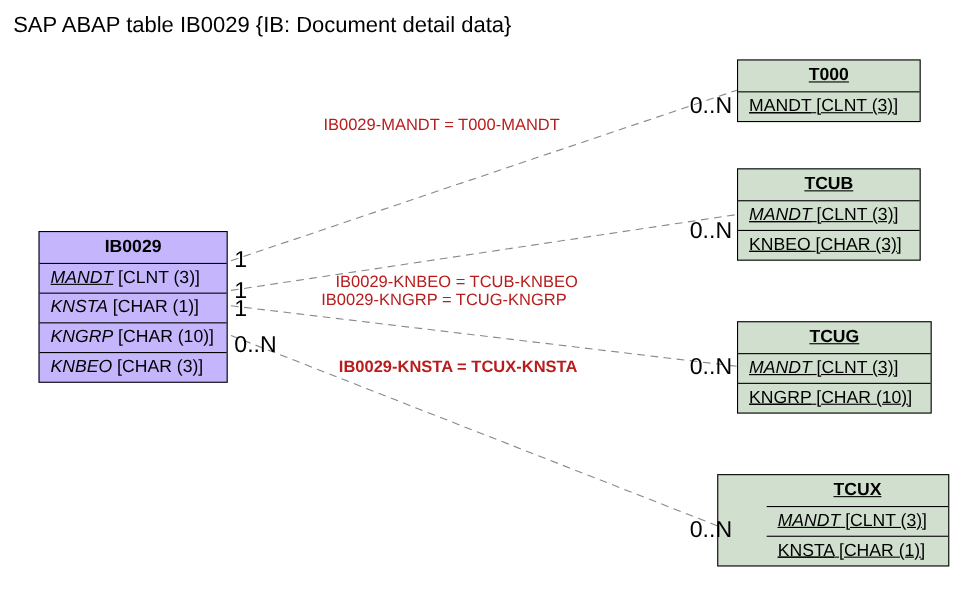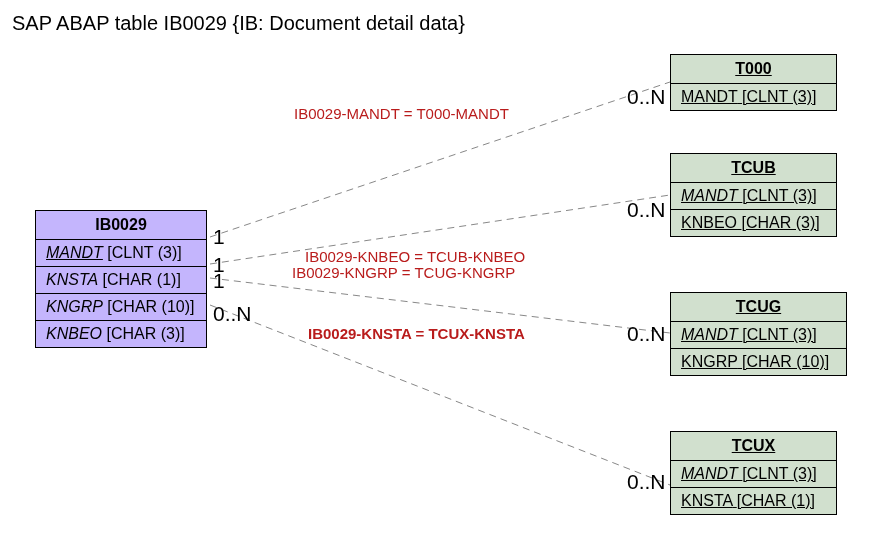--- a/index.html
+++ b/index.html
@@ -102,21 +102,21 @@
   <div class="table-row"><span class="italic underline">MANDT</span> <span>[CLNT (3)]</span></div>
   <div class="table-row"><span class="underline">KNBEO</span> <span>[CHAR (3)]</span></div>
 </div>
 
 <div class="table-box green-box" style="left:670px; top:292px; width:175px;">
   <div class="table-header">TCUG</div>
   <div class="table-row"><span class="italic underline">MANDT</span> <span>[CLNT (3)]</span></div>
   <div class="table-row"><span class="underline">KNGRP</span> <span>[CHAR (10)]</span></div>
 </div>
 
-<div class="table-box green-box" style="left:670px; top:431px; width:165px;">
+<div class="table-box green-box" style="left:652px; top:431px; width:165px;padding-left:44px;">
   <div class="table-header">TCUX</div>
   <div class="table-row"><span class="italic underline">MANDT</span> <span>[CLNT (3)]</span></div>
   <div class="table-row"><span class="underline">KNSTA</span> <span>[CHAR (1)]</span></div>
 </div>
 
 <div class="edge-label" style="left:294px; top:105px;">IB0029-MANDT = T000-MANDT</div>
 <div class="edge-label" style="left:305px; top:208px;margin-top:40px;">IB0029-KNBEO = TCUB-KNBEO</div>
 <div class="edge-label" style="left:292px; top:264px;">IB0029-KNGRP = TCUG-KNGRP</div>
 <div class="edge-label" style="left:308px; top:325px;font-weight:bold;">IB0029-KNSTA = TCUX-KNSTA</div>
 

